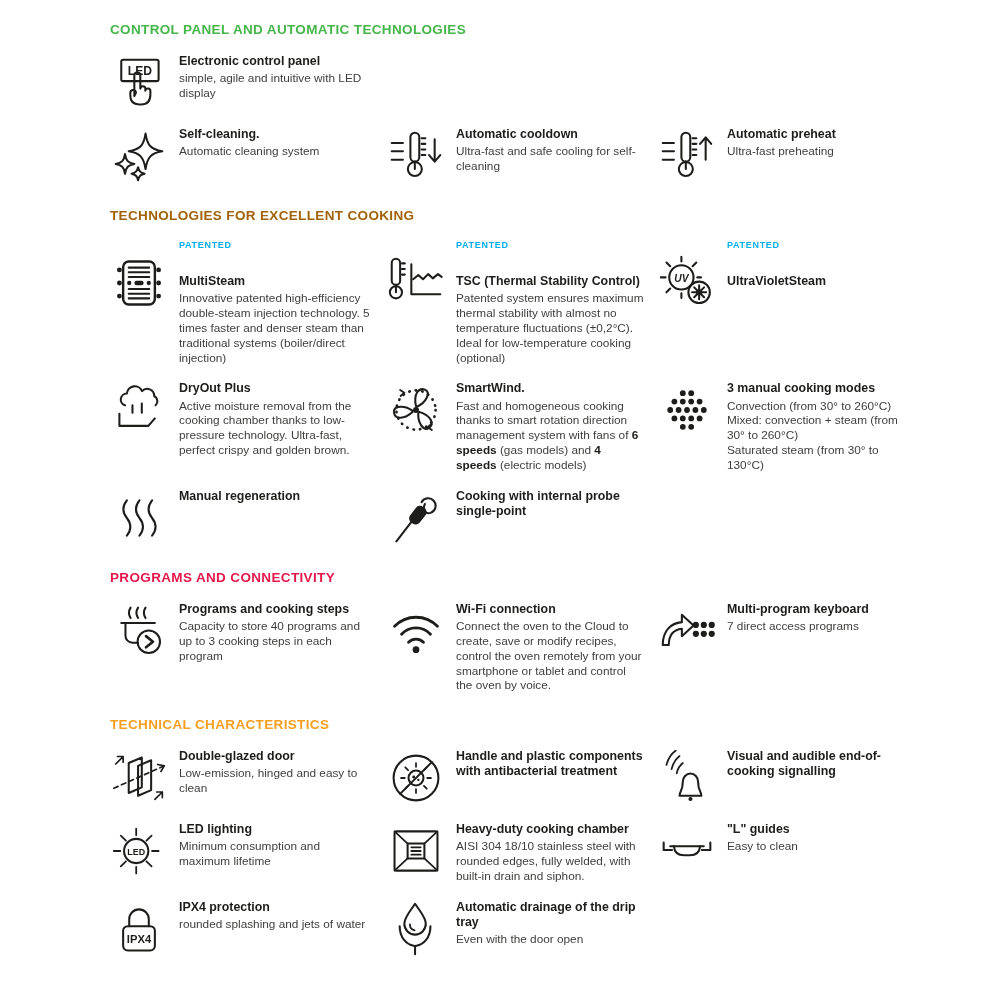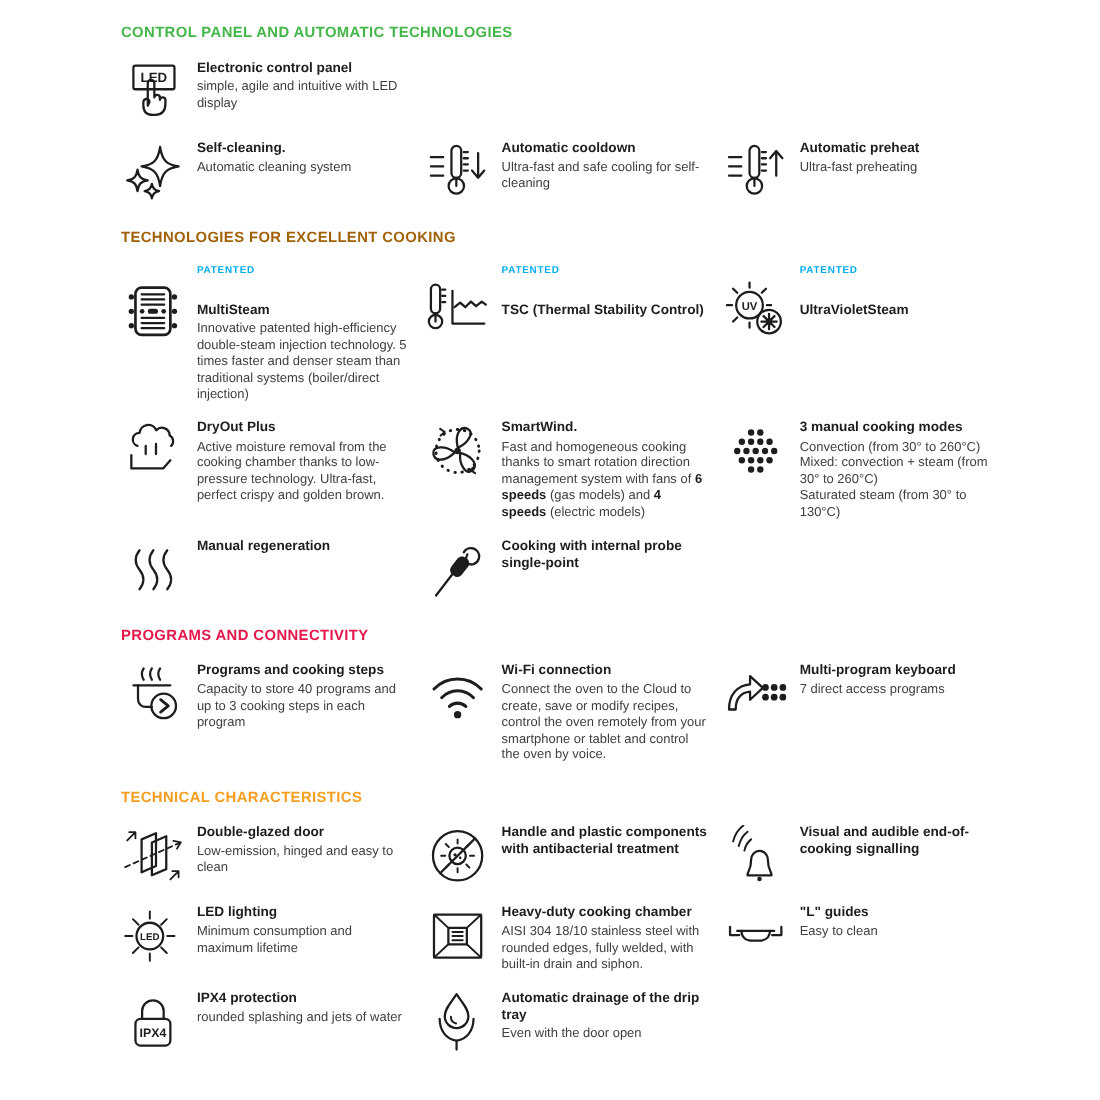--- a/index.html
+++ b/index.html
@@ -24,21 +24,21 @@
     align-items: start;
     margin-bottom: 16px;
   }
   .item { display: flex; align-items: flex-start; }
   .icon {
     width: 58px; flex: 0 0 58px;
     margin-right: 11px;
     display: flex; justify-content: center; align-items: center;
     margin-top: 1px;
   }
-  .item.has-pat .icon { margin-top: 15px; }
+  .item.has-pat .icon { margin-top: 15px; font-style: italic; }
   .text { flex: 1; padding-right: 14px; min-width: 0; }
   .patented {
     color: #00aeef;
     font-size: 9px; font-weight: bold;
     letter-spacing: .7px;
     margin-bottom: 24px;
   }
   .title {
     font-size: 12.4px; font-weight: bold;
     line-height: 1.22;
@@ -162,20 +162,21 @@
                 <path d="M15 9 h3 M15 15 h3 M15 21 h3"></path>
                 <circle cx="8.5" cy="40" r="6.5"></circle>
                 <path d="M8.5 32 v8"></path>
                 <path d="M25 10 v32 h31"></path>
                 <path d="M27 26 l5.5 -4.5 5 4.5 5.5 -5.5 5 4.5 5.5 -4.5 4 3"></path>
               </svg>
             </span>
     <div class="text">
       <div class="patented">PATENTED</div>
       <div class="title">TSC (Thermal Stability Control)</div>
+      <div class="desc">Patented system ensures maximum thermal stability with almost no temperature fluctuations (±0,2°C). Ideal for low-temperature cooking (optional)</div>
     </div>
   </div>
           <div class="item has-pat">
     <span class="icon">
               <svg width="56" height="56" viewBox="0 0 60 60" fill="none" stroke="#1d1d1b" stroke-width="2.2" stroke-linecap="round" stroke-linejoin="round">
                 <circle cx="24" cy="24" r="13"></circle>
                 <text x="24" y="28.5" font-size="11" fill="#1d1d1b" stroke="none" text-anchor="middle" font-weight="bold">UV</text>
                 <path d="M24 7 V2 M24 41 v5 M7 24 H2 M41 24 h4 M12 12 L8 8 M36 12 l4 -4 M12 36 l-4 4"></path>
                 <circle cx="43" cy="40" r="11.5"></circle>
                 <path d="M43 32.5 v15 M35.5 40 h15 M37.7 34.7 l10.6 10.6 M48.3 34.7 L37.7 45.3"></path>

